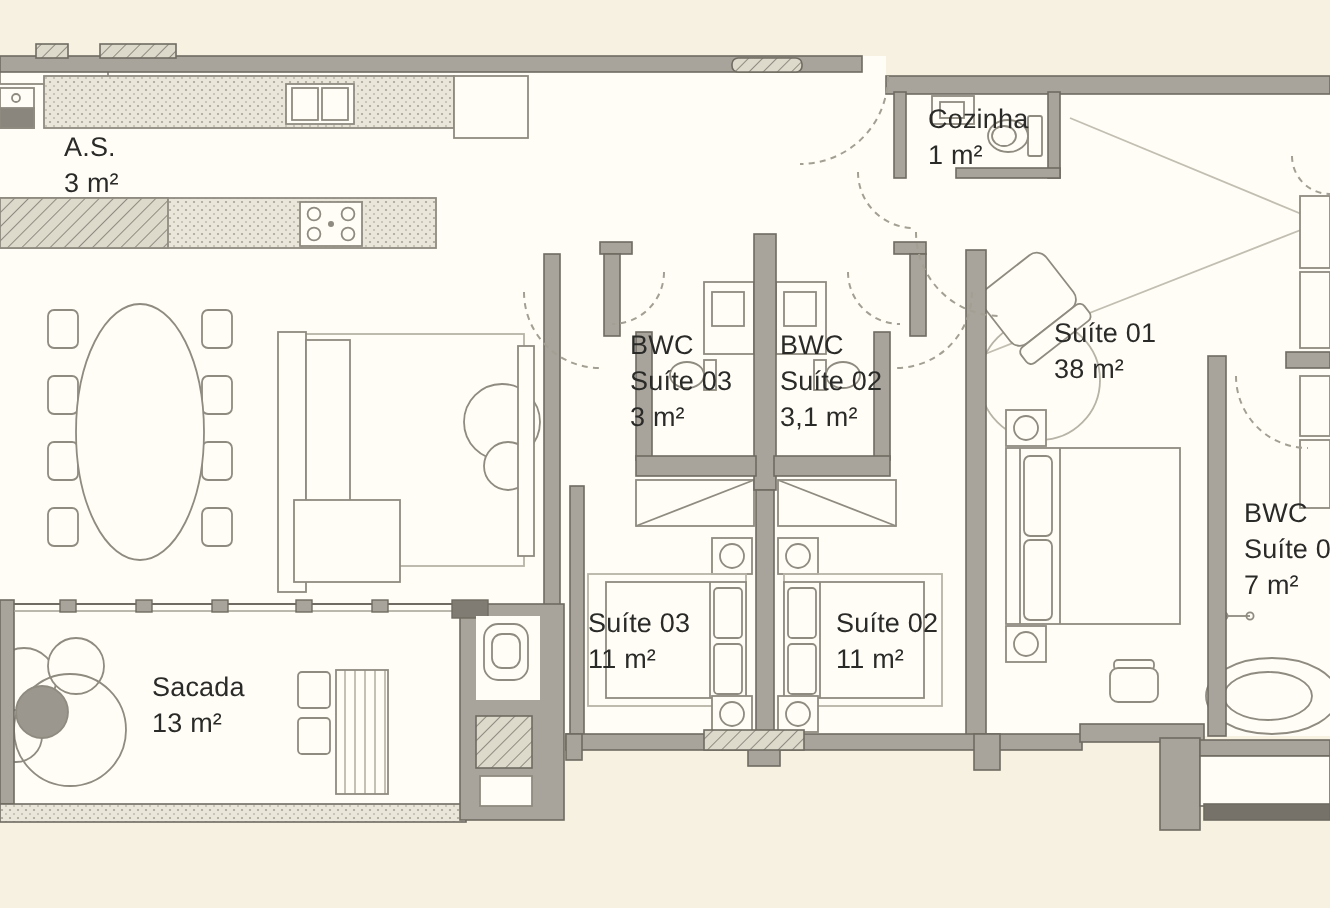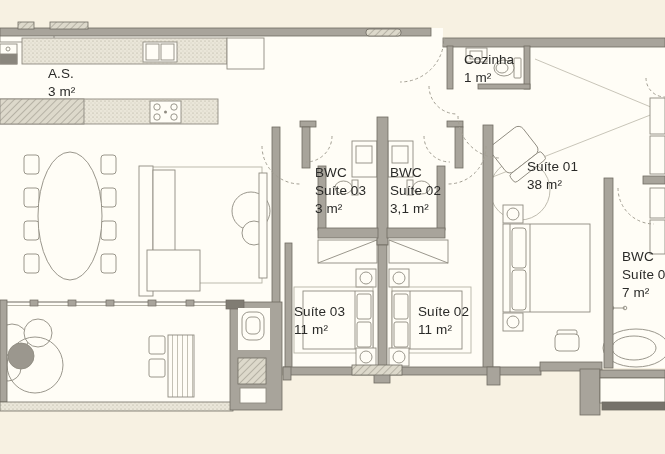--- a/index.html
+++ b/index.html
@@ -230,21 +230,21 @@
     <path d="M 486 146 A 38 38 0 0 1 448 184"></path>
     <path d="M 458 116 A 42 42 0 0 0 500 158"></path>
     <path d="M 618 188 A 36 36 0 0 0 654 224"></path>
     <path d="M 332 136 A 26 26 0 0 1 306 162"></path>
     <path d="M 424 136 A 26 26 0 0 0 450 162"></path>
     <path d="M 646 78 A 19 19 0 0 0 665 97"></path>
   </g>
 </svg>
 
 <div class="labels">
-  <div class="lbl" style="left:48px;top:65px">
+  <div class="lbl" style="left:32px;top:65px">
     <span>A.S.</span>
     <span>3 m²</span>
   </div>
   <div class="lbl" style="left:61px;top:197px">
   </div>
   <div class="lbl" style="left:464px;top:51px">
     <span>Cozinha</span>
     <span>1 m²</span>
   </div>
   <div class="lbl" style="left:315px;top:164px">
@@ -267,15 +267,19 @@
   </div>
   <div class="lbl" style="left:418px;top:303px">
     <span>Suíte 02</span>
     <span>11 m²</span>
   </div>
   <div class="lbl" style="left:622px;top:248px">
     <span>BWC</span>
     <span>Suíte 01</span>
     <span>7 m²</span>
   </div>
+  <div class="lbl" style="left:76px;top:335px">
+    <span>Sacada</span>
+    <span>13 m²</span>
+  </div>
 </div>
 
 </div>
 
 </body></html>

